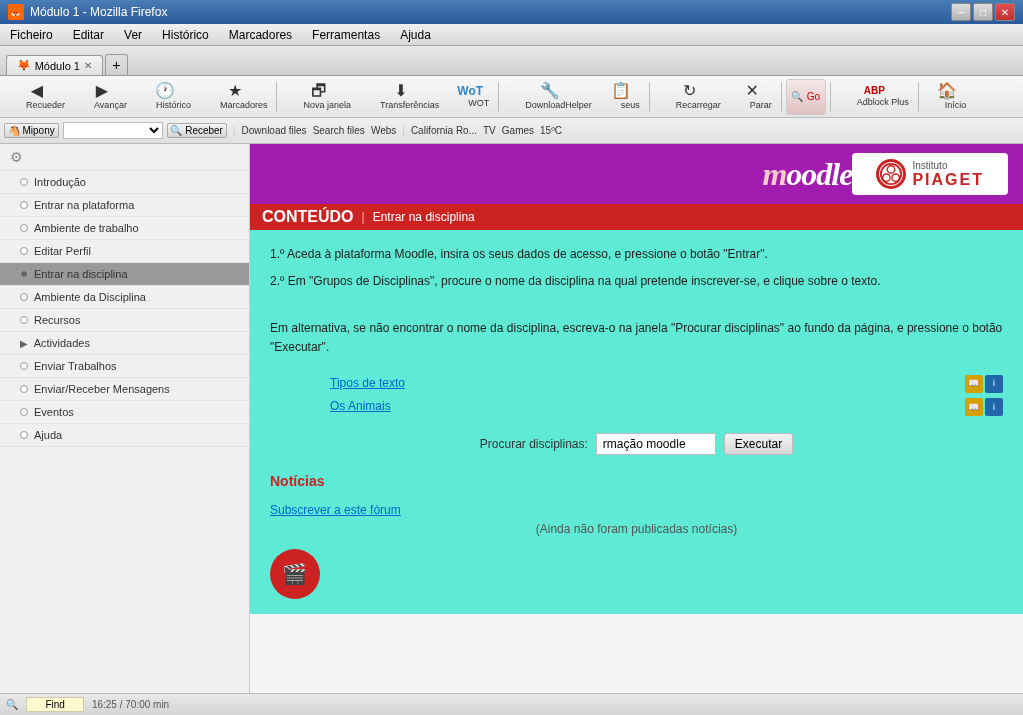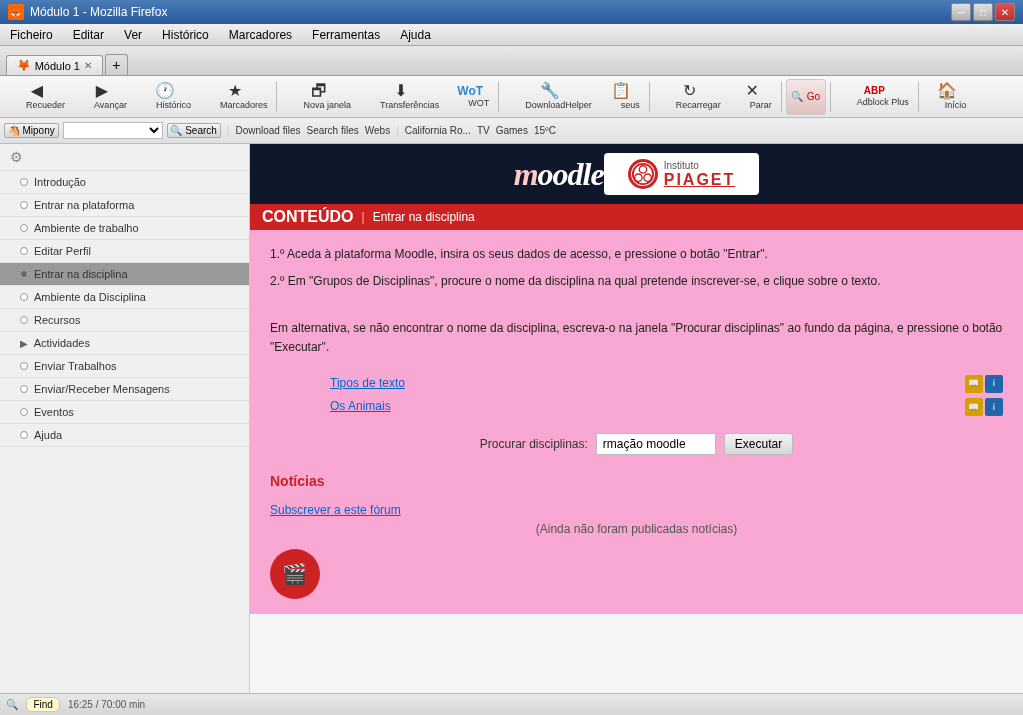--- a/index.html
+++ b/index.html
@@ -138,50 +138,50 @@
     .sidebar-arrow { font-size: 10px; color: #666; }
 
     
     .content-area {
       flex: 1;
       background: #f5f5f5;
       overflow-y: auto;
       overflow-x: hidden;
     }
     .moodle-header {
-      background: #0f172a;
-      display: flex;
-      align-items: center;
-      justify-content: center;
+      background: #a21caf;
+      display: flex;
+      align-items: center;
+      justify-content: flex-end;
       padding: 0 15px;
       height: 60px;
     }
     .moodle-logo { font-size: 32px; color: white; font-family: Georgia, serif; font-style: italic; font-weight: bold; }
     .moodle-logo span { color: #ffaaaa; }
     .piaget-logo { background: white; padding: 6px 24px; border-radius: 4px; display: flex; align-items: center; gap: 6px; }
     .piaget-symbol { width: 30px; height: 30px; border-radius: 50%; border: 3px solid #cc2222; display: flex; align-items: center; justify-content: center; font-size: 14px; color: #cc2222; }
     .piaget-text { font-size: 11px; color: #333; }
     .piaget-text .instituto { font-size: 10px; color: #555; }
-    .piaget-text .piaget { font-size: 16px; font-weight: bold; color: #cc2222; letter-spacing: 2px; text-decoration: underline; }
+    .piaget-text .piaget { font-size: 16px; font-weight: bold; color: #cc2222; letter-spacing: 2px; }
 
     .content-nav {
       background: #cc2222;
       padding: 4px 12px;
       display: flex;
       align-items: center;
       gap: 8px;
       font-size: 12px;
       color: white;
     }
     .content-nav .label { font-weight: bold; font-size: 16px; }
     .content-nav .link { color: white; text-decoration: none; }
 
     .content-body {
       padding: 15px 20px;
-      background: #f9a8d4;
+      background: #5eead4;
       font-size: 12px;
       color: #222;
       line-height: 1.6;
     }
     .content-body p { margin-bottom: 8px; }
 
     .links-section {
       margin: 15px 0;
       padding-left: 60px;
     }
@@ -222,21 +222,21 @@
     .status-bar {
       background: linear-gradient(to bottom, #e8e8e8, #d5d5d5);
       border-top: 1px solid #bbb;
       height: 22px;
       display: flex;
       align-items: center;
       padding: 0 6px;
       gap: 8px;
       font-size: 10px;
     }
-    .find-bar { display: flex; align-items: center; gap: 4px; background: #fffacd; border: 1px solid #cca; padding: 1px 6px; border-radius: 6px; text-align: right; }
+    .find-bar { display: flex; align-items: center; gap: 4px; background: #fffacd; border: 1px solid #cca; padding: 1px 18px; border-radius: 0; text-align: right; }
     .time-display { color: #555; }
   </style>
 </head>
 <body>
 
 <div class="title-bar">
   <div class="title-bar-left">
     <div class="title-bar-icon">🦊</div>
     <span>Módulo 1 - Mozilla Firefox</span>
   </div>
@@ -334,21 +334,21 @@
   <div class="bk-btn">
     <span>🐴</span>
     <span>Mipony</span>
   </div>
   <select class="bookmark-dropdown">
     <option></option>
   </select>
   <div class="bookmark-items">
     <div class="bk-btn">
       <span>🔍</span>
-      <span>Search</span>
+      <span>Receber</span>
     </div>
     <span style="color:#ccc;">|</span>
     <span class="bookmark-item">Download files</span>
     <span class="bookmark-item">Search files</span>
     <span class="bookmark-item">Webs</span>
     <span style="color:#ccc;">|</span>
     <span class="bookmark-item">California Ro...</span>
     <span class="bookmark-item">TV</span>
     <span class="bookmark-item">Games</span>
     <span class="bookmark-item">15ºC</span>

